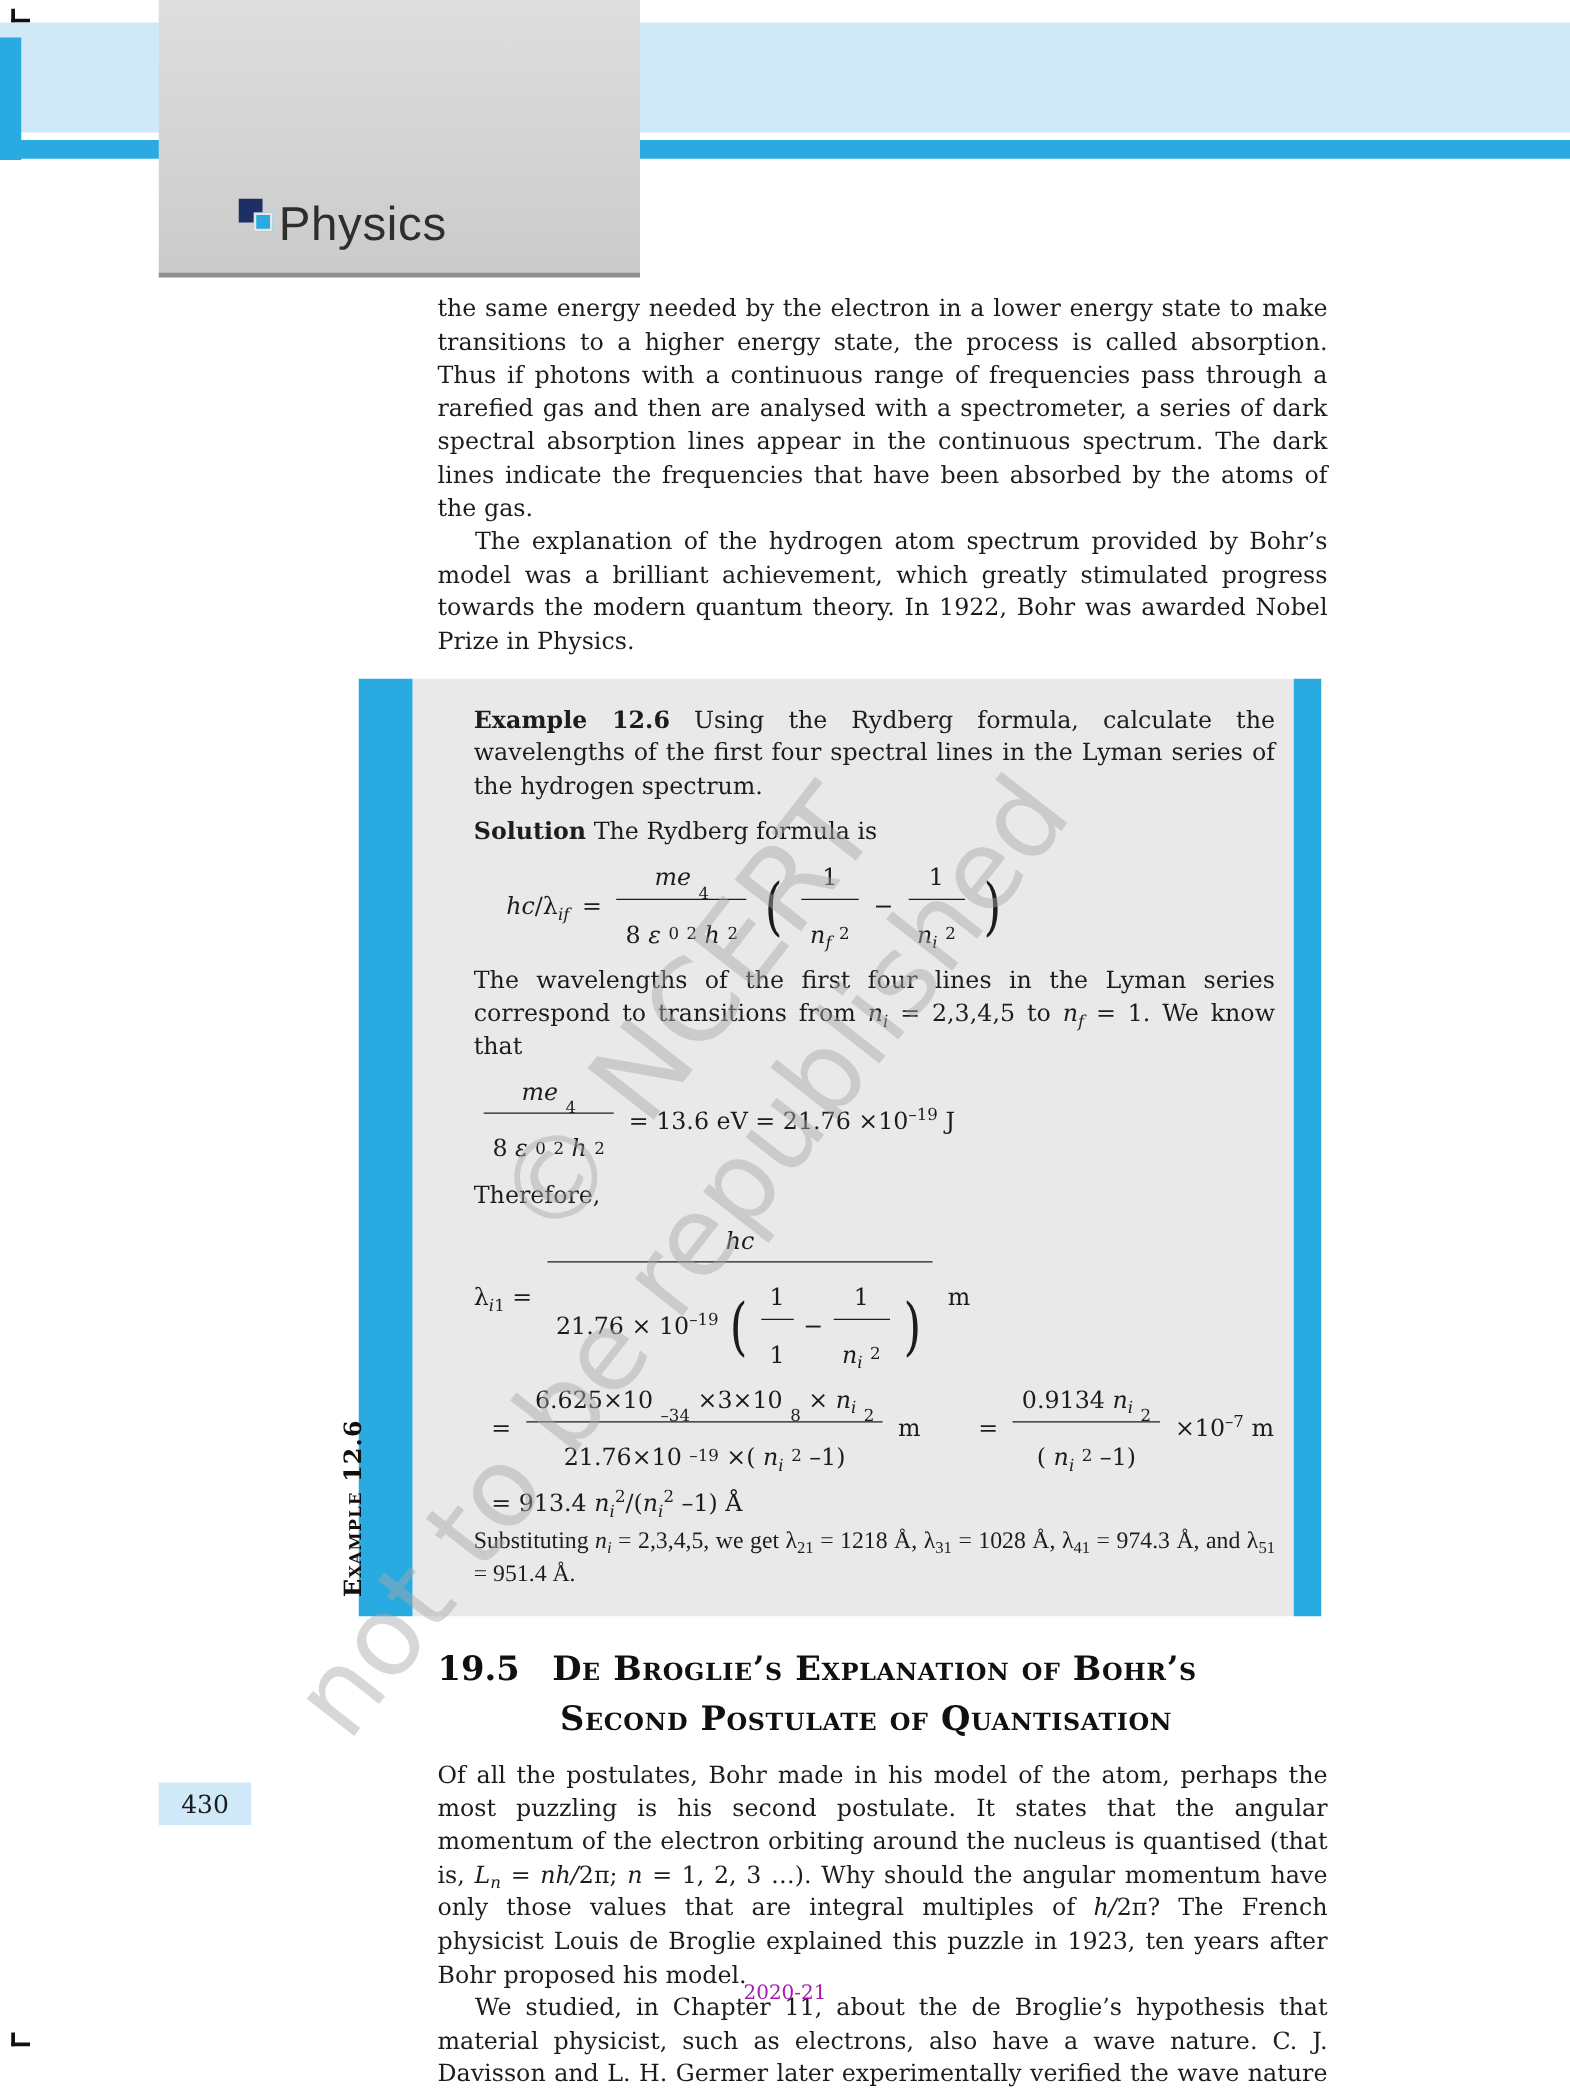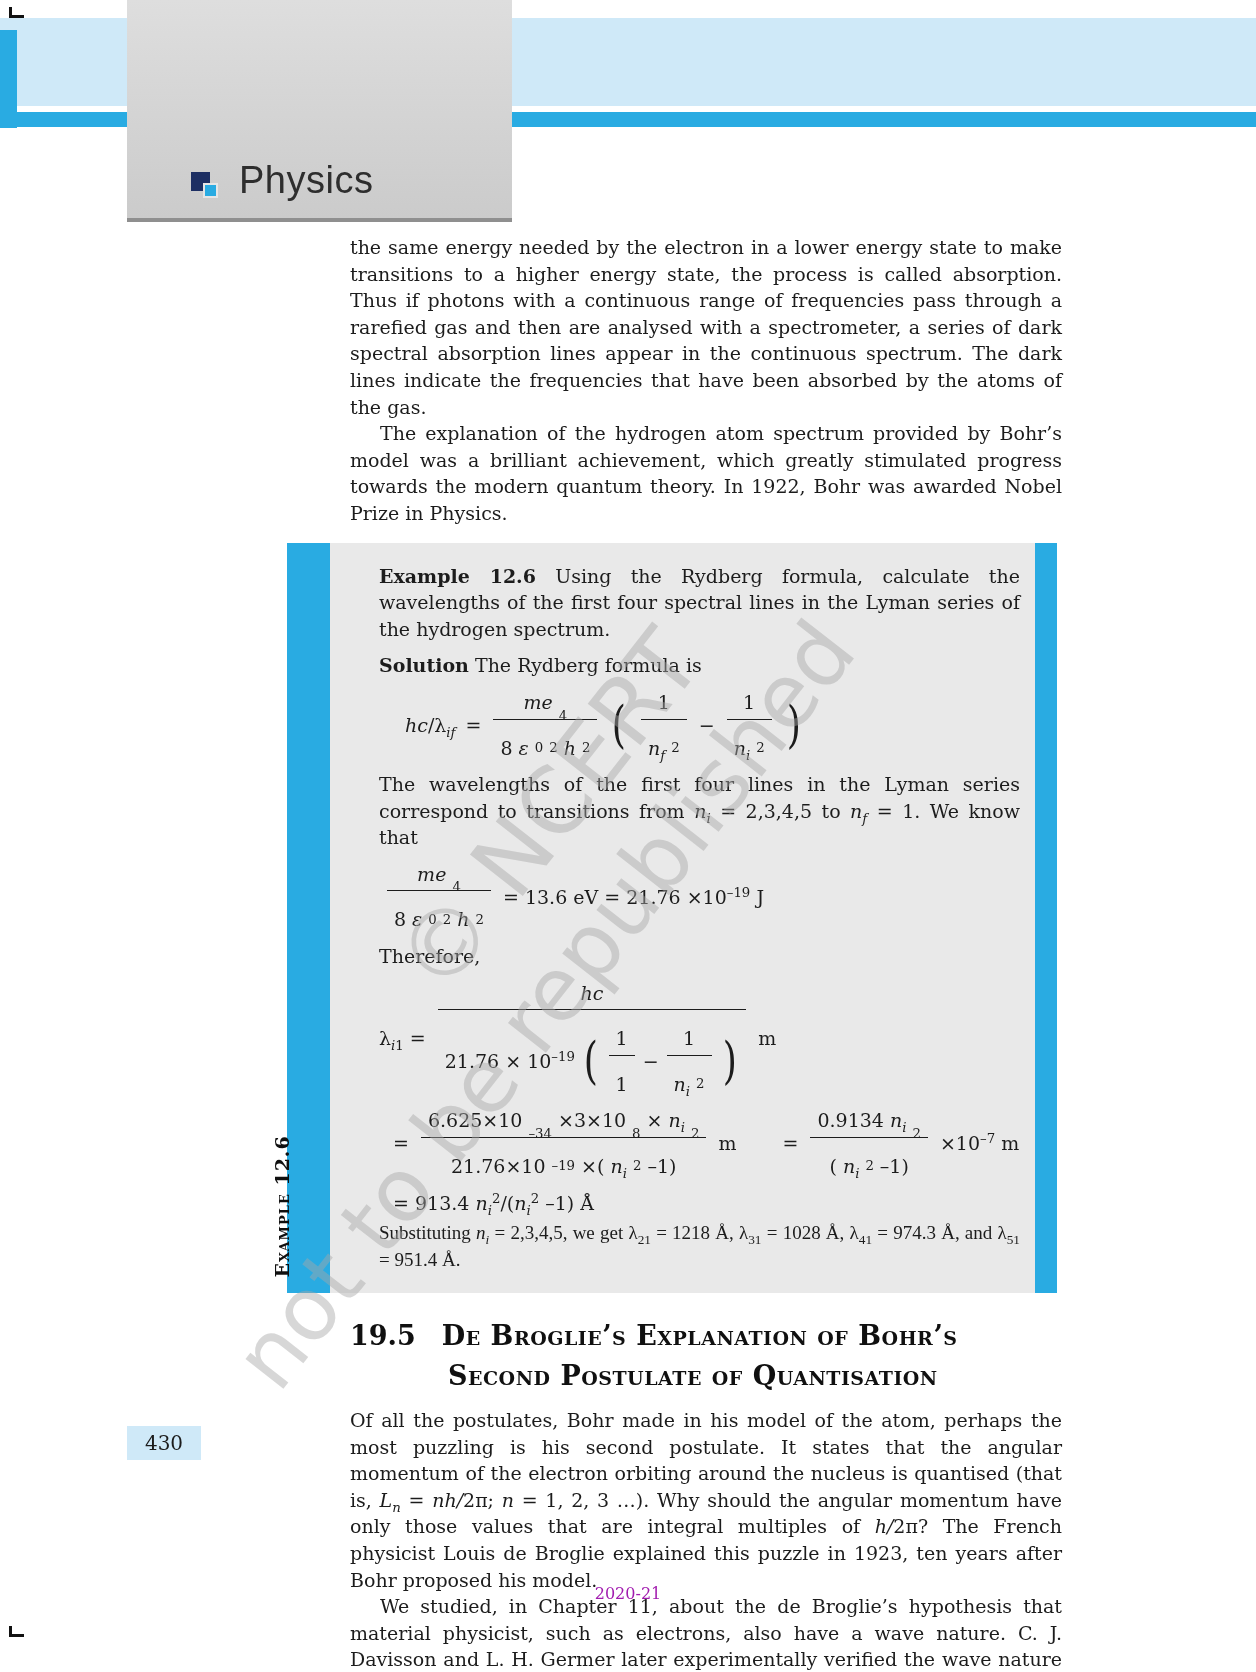--- a/index.html
+++ b/index.html
@@ -13,21 +13,21 @@
     border-left:3px solid #111; border-bottom:3px solid #111; }
   .crop-bl { position:absolute; left:9px; top:1626px; width:15px; height:11px;
     border-left:3px solid #111; border-bottom:3px solid #111; }
   .topband { position:absolute; left:0; top:18px; width:1256px; height:88px; background:#cfe9f8; }
   .cyan-stripe { position:absolute; left:0; top:112px; width:1256px; height:15px; background:#29abe2; }
   .left-cyan { position:absolute; left:0; top:30px; width:17px; height:98px; background:#29abe2; }
   .header-block {
     position:absolute; left:127px; top:0; width:385px; height:222px;
     background:linear-gradient(#dedede,#cbcbcb); border-bottom:4px solid #8f8f8f;
   }
-  .brand-row { position:absolute; left:64px; bottom:16px; display:flex; align-items:flex-end; gap:16px; }
+  .brand-row { position:absolute; left:64px; bottom:16px; display:flex; align-items:flex-start; }
   .sq-wrap { position:relative; width:32px; height:30px; }
   .sq-dark { position:absolute; left:0; top:0; width:19px; height:19px; background:#1d2f63; }
   .sq-cyan { position:absolute; left:12px; top:11px; width:15px; height:15px; background:#29abe2; border:2px solid #e6e6e6; }
   .brand { font-family:"Liberation Sans", sans-serif; font-size:38px; color:#2e2e2e; letter-spacing:0.5px; }
 
   
   .content {
     position:absolute; left:350px; top:234px; width:712px;
     font-size:19px; line-height:1.40; text-align:justify;
   }

